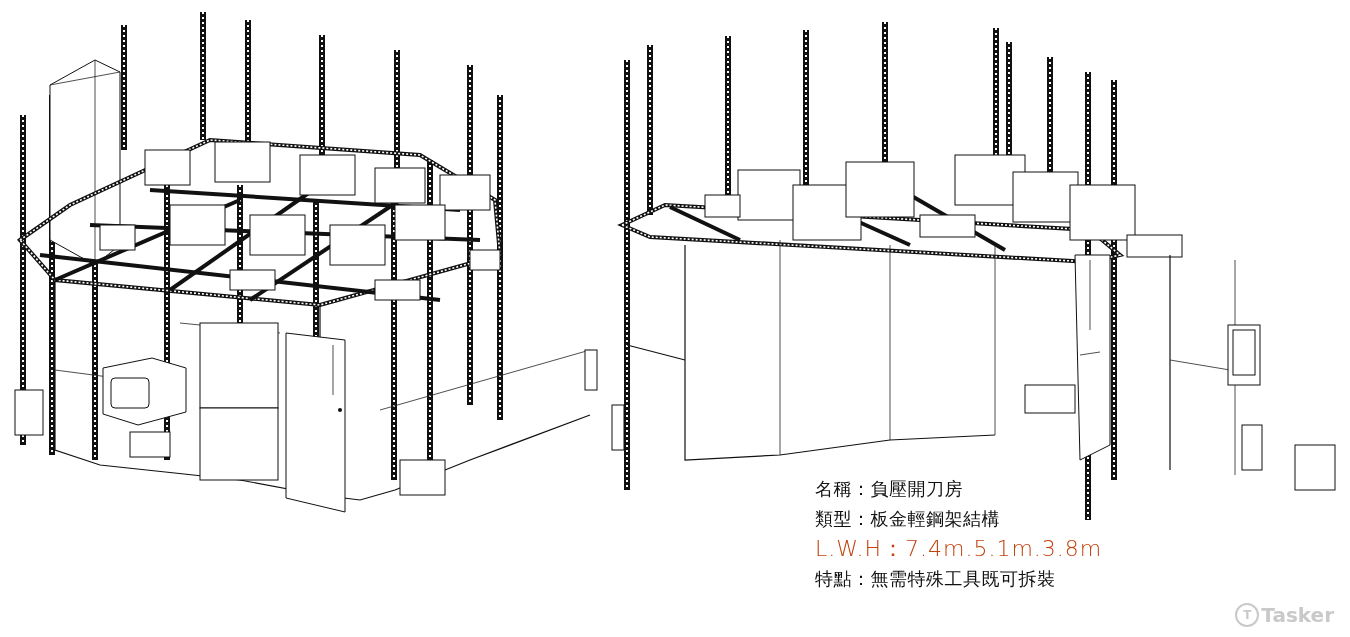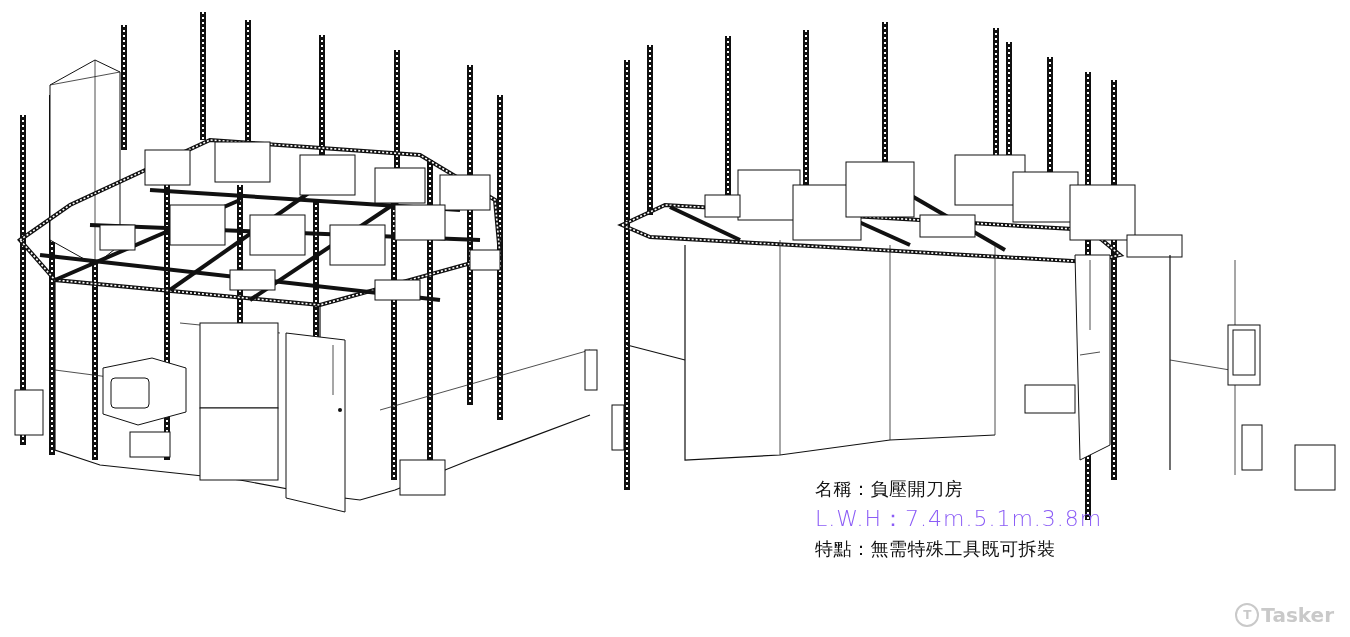--- a/index.html
+++ b/index.html
@@ -8,21 +8,21 @@
   svg{position:absolute;left:0;top:0;}
   .line{stroke:#111;fill:none;stroke-width:1.2;}
   .thin{stroke:#222;fill:none;stroke-width:0.8;}
   .beam{stroke:#111;fill:none;stroke-width:4;}
   .beam-in{stroke:#fff;fill:none;stroke-width:1.6;stroke-dasharray:2 2;}
   .post{stroke:#111;stroke-width:6;fill:none;}
   .post-in{stroke:#fff;stroke-width:2;stroke-dasharray:2 3;fill:none;}
   .box{fill:#fff;stroke:#111;stroke-width:1;}
   .spec{position:absolute;left:815px;top:474px;color:#111;}
   .spec-row{font-size:18px;line-height:30px;height:30px;white-space:nowrap;letter-spacing:0.5px;}
-  .spec-row.lwh{font-family:"DejaVu Sans",sans-serif;font-size:22px;font-weight:200;letter-spacing:1px;color:#8b5cf6;}
+  .spec-row.lwh{font-family:"DejaVu Sans",sans-serif;font-size:22px;font-weight:200;letter-spacing:1px;color:#c2410c;}
   .spec-label,.spec-value{display:inline-block;}
   .watermark{position:absolute;right:16px;top:603px;font-size:20px;font-weight:bold;color:#c9c9c9;font-family:"DejaVu Sans",sans-serif;display:flex;align-items:center;gap:2px;}
   .wm-icon{width:20px;height:20px;border-radius:50%;border:2px solid #c9c9c9;display:inline-flex;align-items:center;justify-content:center;font-size:12px;color:#c9c9c9;}
 </style>
 </head>
 <body>
 
 <div class="canvas">
 
   <svg width="620" height="520" viewBox="0 0 620 520">
@@ -181,20 +181,23 @@
       <rect class="box" x="632" y="425" width="20" height="45"></rect>
     </g>
     <rect class="box" x="2" y="405" width="12" height="45"></rect>
     <rect class="box" x="685" y="445" width="40" height="45"></rect>
   </svg>
 
   <div class="spec">
     <div class="spec-row">
       <span class="spec-label">名稱：</span><span class="spec-value">負壓開刀房</span>
     </div>
+    <div class="spec-row">
+      <span class="spec-label">類型：</span><span class="spec-value">板金輕鋼架結構</span>
+    </div>
     <div class="spec-row lwh">
       <span class="spec-label">L.W.H：</span><span class="spec-value">7.4m.5.1m.3.8m</span>
     </div>
     <div class="spec-row">
       <span class="spec-label">特點：</span><span class="spec-value">無需特殊工具既可拆裝</span>
     </div>
   </div>
 
   <div class="watermark">
     <span class="wm-icon">T</span>

